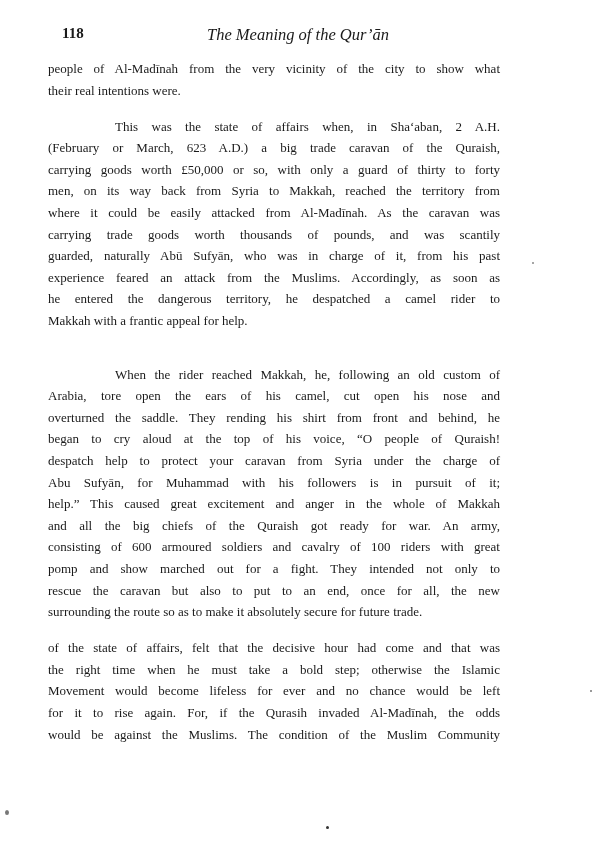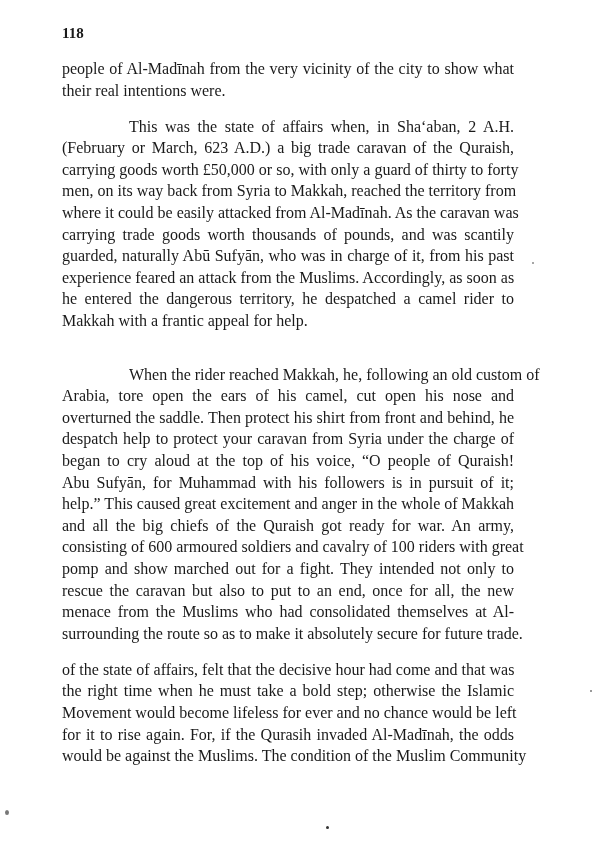--- a/index.html
+++ b/index.html
@@ -11,33 +11,34 @@
     position:absolute; top:25px; left:62px; width:452px; height:24px;
   }
   .page-num {
     position:absolute; left:0; top:0; font-weight:bold; font-size:15px;
   }
   .running-title {
     position:absolute; left:0; right:0; top:0; text-align:center; font-style:italic; font-size:16.5px;
     padding-left:20px;
   }
   .body {
-    position:absolute; top:58px; left:62px; width:452px;
-    font-size:16px; line-height:21.6px;
+    position:absolute; top:58px; left:48px; width:452px;
+    font-size:13px; line-height:21.6px;
   }
   .para { margin:0 0 14.5px 0; text-align:justify; text-align-last:left; }
   .line { display:block; text-align:justify; text-align-last:justify; white-space:nowrap; }
   .line.last { text-align-last:left; }
   .speck { position:absolute; width:3px; height:3px; border-radius:50%; background:#555; }
 </style>
 </head>
 <body>
 
 <div class="header">
   <span class="page-num">118</span>
+  <span class="running-title">The Meaning of the Qur’ān</span>
 </div>
 
 <div class="body" id="body">
     <div class="para">
       <span class="line">people of Al-Madīnah from the very vicinity of the city to show what</span>
       <span class="line last">their real intentions were.</span>
     </div>
     <div class="para">
       <span class="line" style="padding-left: 67px;">This was the state of affairs when, in Sha‘aban, 2 A.H.</span>
       <span class="line">(February or March, 623 A.D.) a big trade caravan of the Quraish,</span>
@@ -46,30 +47,29 @@
       <span class="line">where it could be easily attacked from Al-Madīnah. As the caravan was</span>
       <span class="line">carrying trade goods worth thousands of pounds, and was scantily</span>
       <span class="line">guarded, naturally Abū Sufyān, who was in charge of it, from his past</span>
       <span class="line">experience feared an attack from the Muslims. Accordingly, as soon as</span>
       <span class="line">he entered the dangerous territory, he despatched a camel rider to</span>
       <span class="line last">Makkah with a frantic appeal for help.</span>
     </div>
     <div class="para">
       <span class="line" style="padding-left: 67px; margin-top: 32px;">When the rider reached Makkah, he, following an old custom of</span>
       <span class="line">Arabia, tore open the ears of his camel, cut open his nose and</span>
-      <span class="line">overturned the saddle. Then protect his shirt from front and behind, he</span>
+      <span class="line">overturned the saddle. They rending his shirt from front and behind, he</span>
+      <span class="line">began to cry aloud at the top of his voice, “O people of Quraish!</span>
       <span class="line">despatch help to protect your caravan from Syria under the charge of</span>
-      <span class="line">began to cry aloud at the top of his voice, “O people of Quraish!</span>
       <span class="line">Abu Sufyān, for Muhammad with his followers is in pursuit of it;</span>
       <span class="line">help.” This caused great excitement and anger in the whole of Makkah</span>
       <span class="line">and all the big chiefs of the Quraish got ready for war. An army,</span>
       <span class="line">consisting of 600 armoured soldiers and cavalry of 100 riders with great</span>
       <span class="line">pomp and show marched out for a fight. They intended not only to</span>
       <span class="line">rescue the caravan but also to put to an end, once for all, the new</span>
-      <span class="line">menace from the Muslims who had consolidated themselves at Al-</span>
       <span class="line last">surrounding the route so as to make it absolutely secure for future trade.</span>
     </div>
     <div class="para">
       <span class="line">of the state of affairs, felt that the decisive hour had come and that was</span>
       <span class="line">the right time when he must take a bold step; otherwise the Islamic</span>
       <span class="line">Movement would become lifeless for ever and no chance would be left</span>
       <span class="line">for it to rise again. For, if the Qurasih invaded Al-Madīnah, the odds</span>
       <span class="line">would be against the Muslims. The condition of the Muslim Community</span>
     </div>
   </div>

